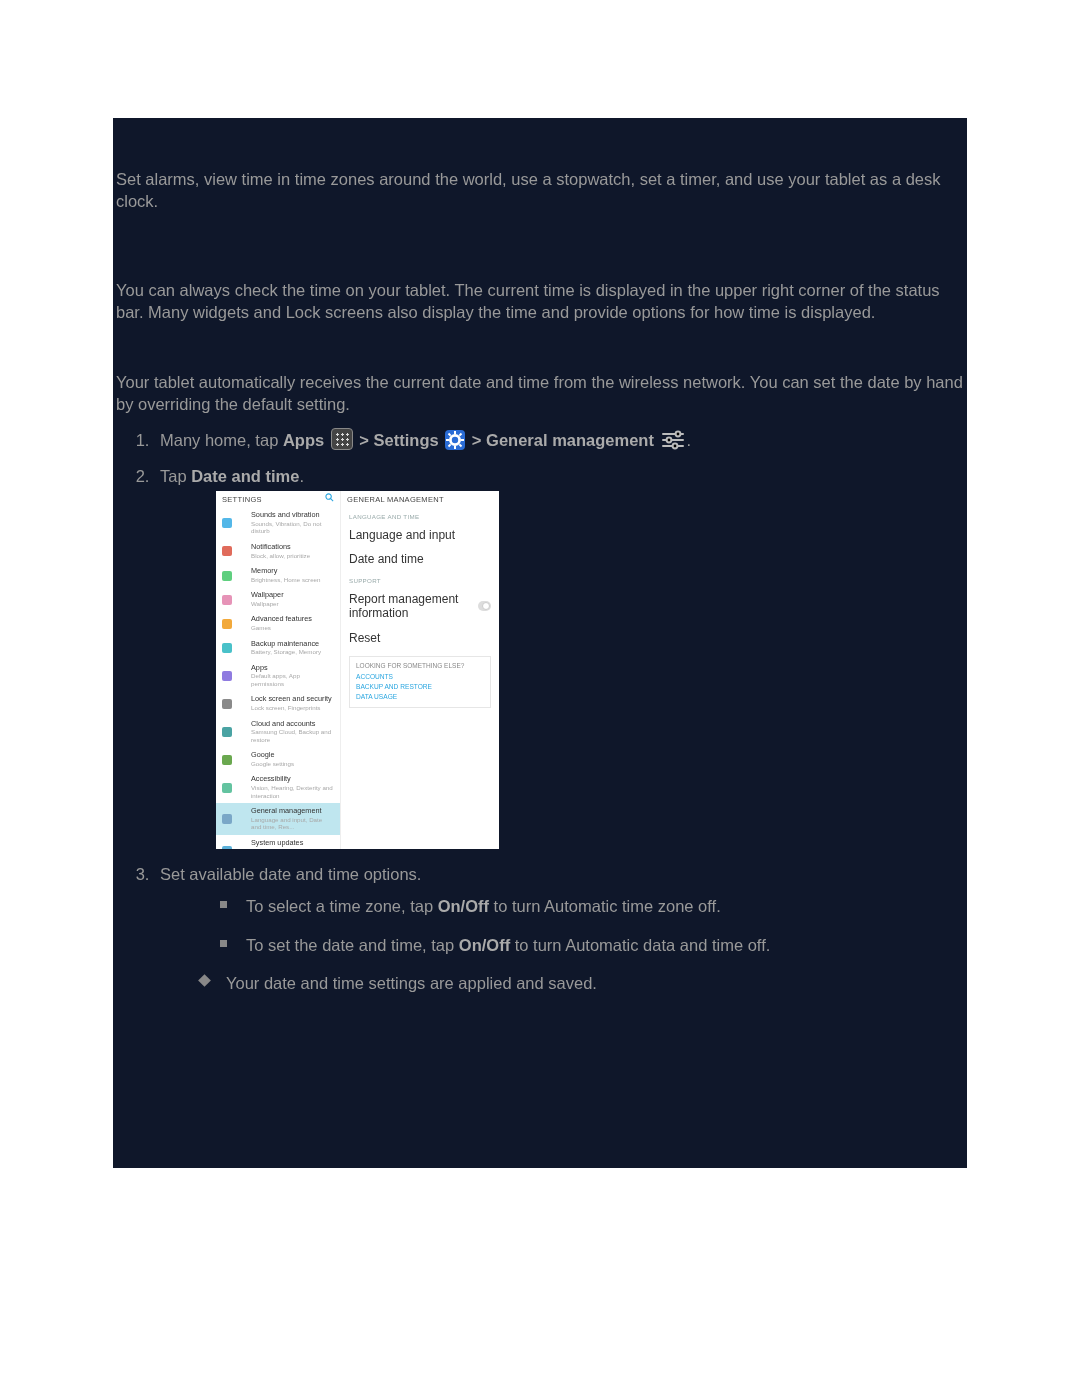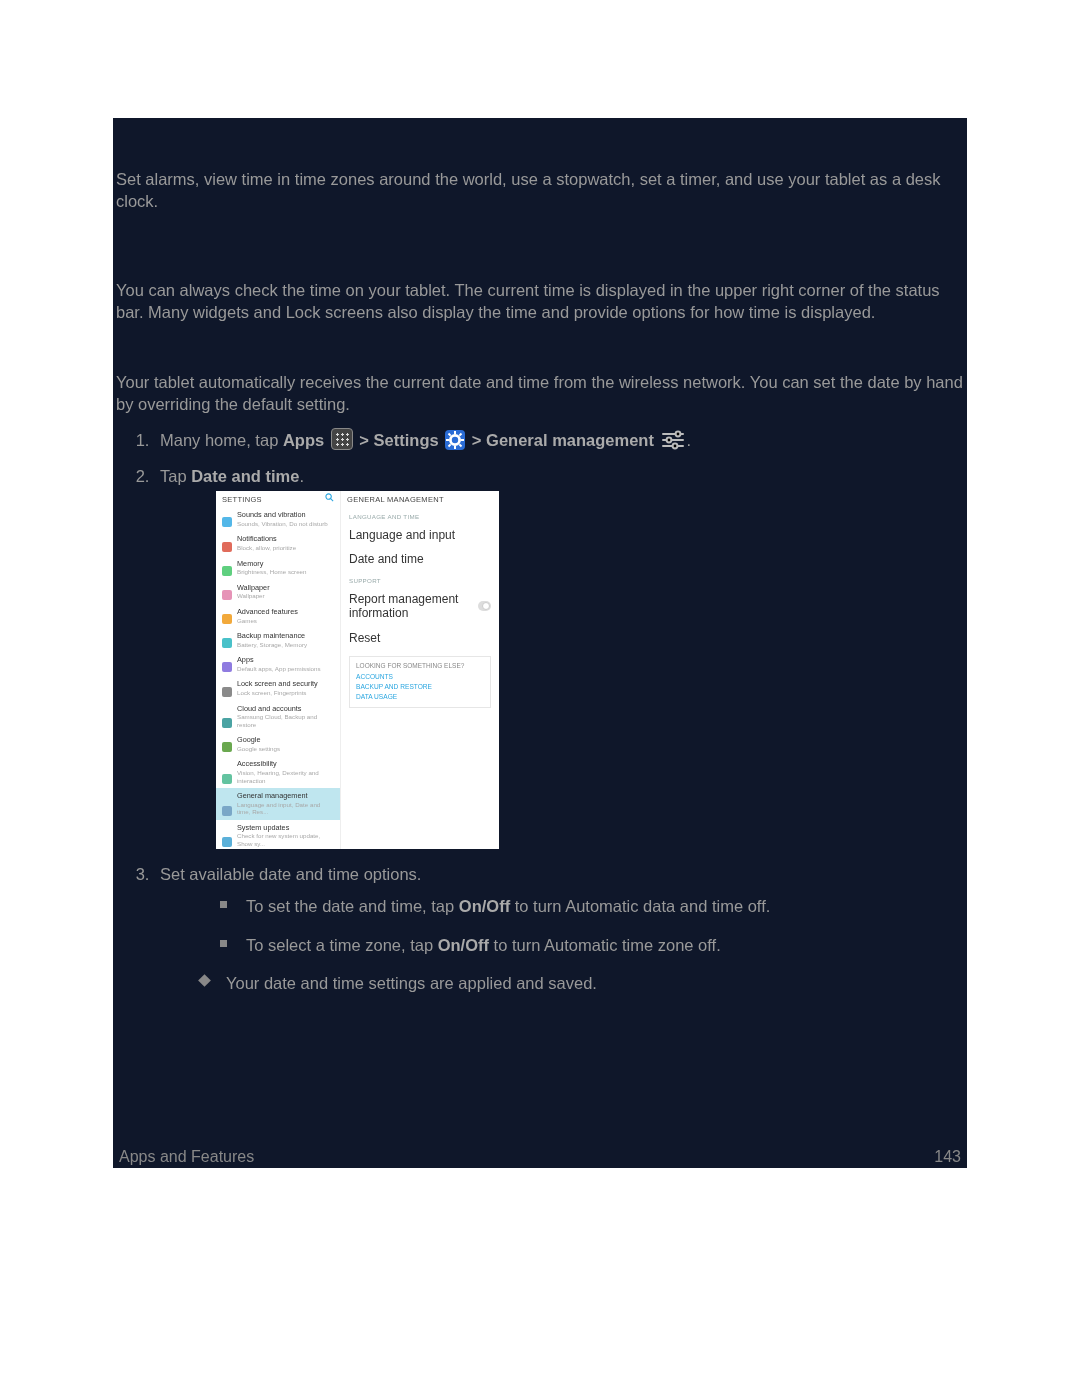--- a/index.html
+++ b/index.html
@@ -80,21 +80,21 @@
     width:283px;height:358px;background:#fff;margin:4px 0 14px 56px;
     display:flex;color:#555;font-size:7.2px;line-height:1.2;
     position:relative;overflow:hidden;
   }
   .shot *{font-family:Arial,Helvetica,sans-serif;}
   .s-left{width:124px;border-right:1px solid #eee;display:flex;flex-direction:column;}
   .s-right{flex:1;display:flex;flex-direction:column;}
   .s-head{height:16px;display:flex;align-items:center;padding:0 6px;font-size:7.5px;color:#444;letter-spacing:.3px;}
   .s-head .srch{margin-left:auto;color:#2aa6e0;font-size:9px;}
   .s-list{flex:1;overflow:hidden;}
-  .s-item{display:flex;align-items:flex-end;gap:5px;padding:4px 6px;}
+  .s-item{display:flex;align-items:center;gap:19px;padding:4px 6px;}
   .s-item.sel{background:#bfe6ef;}
   .s-ico{width:10px;height:10px;border-radius:2px;flex:0 0 10px;margin-top:1px;}
   .s-txt .t{color:#333;font-size:7.3px;}
   .s-txt .d{color:#a8a8a8;font-size:6.2px;}
   .r-cap{font-size:6.2px;color:#9aa;letter-spacing:.3px;padding:6px 8px 2px;}
   .r-row{font-size:12px;color:#333;padding:5px 8px;display:flex;align-items:center;}
   .r-row .tog{margin-left:auto;width:18px;height:10px;border-radius:5px;background:#ddd;position:relative;}
   .r-row .tog::after{content:"";position:absolute;right:1px;top:1px;width:8px;height:8px;border-radius:50%;background:#fff;border:1px solid #ccc;box-sizing:border-box;}
   .r-box{margin:6px 8px;border:1px solid #e6e6e6;padding:5px 6px;}
   .r-box .bh{font-size:6.5px;color:#888;margin-bottom:3px;}
@@ -277,32 +277,28 @@
                 <div class="bl">DATA USAGE</div>
               </div>
             </div>
           </div>
         </li>
 
         <li>
           <span class="gray">Set available date and time options.</span>
           <ul class="square">
             <li>
-              <span>To set the date and time, tap </span><span class="bold">On/Off</span><span> to turn Automatic data and time off.</span>
+              <span>To select a time zone, tap </span><span class="bold">On/Off</span><span> to turn Automatic time zone off.</span>
             </li>
             <li>
-              <span>To select a time zone, tap </span><span class="bold">On/Off</span><span> to turn Automatic time zone off.</span>
+              <span>To set the date and time, tap </span><span class="bold">On/Off</span><span> to turn Automatic data and time off.</span>
             </li>
           </ul>
           <ul class="diamond">
             <li>Your date and time settings are applied and saved.</li>
           </ul>
         </li>
       </ol>
 
-      <div class="footer">
-        <span>Apps and Features</span>
-        <span>143</span>
-      </div>
 
     </div>
   </div>
 </div>
 
 </body></html>

